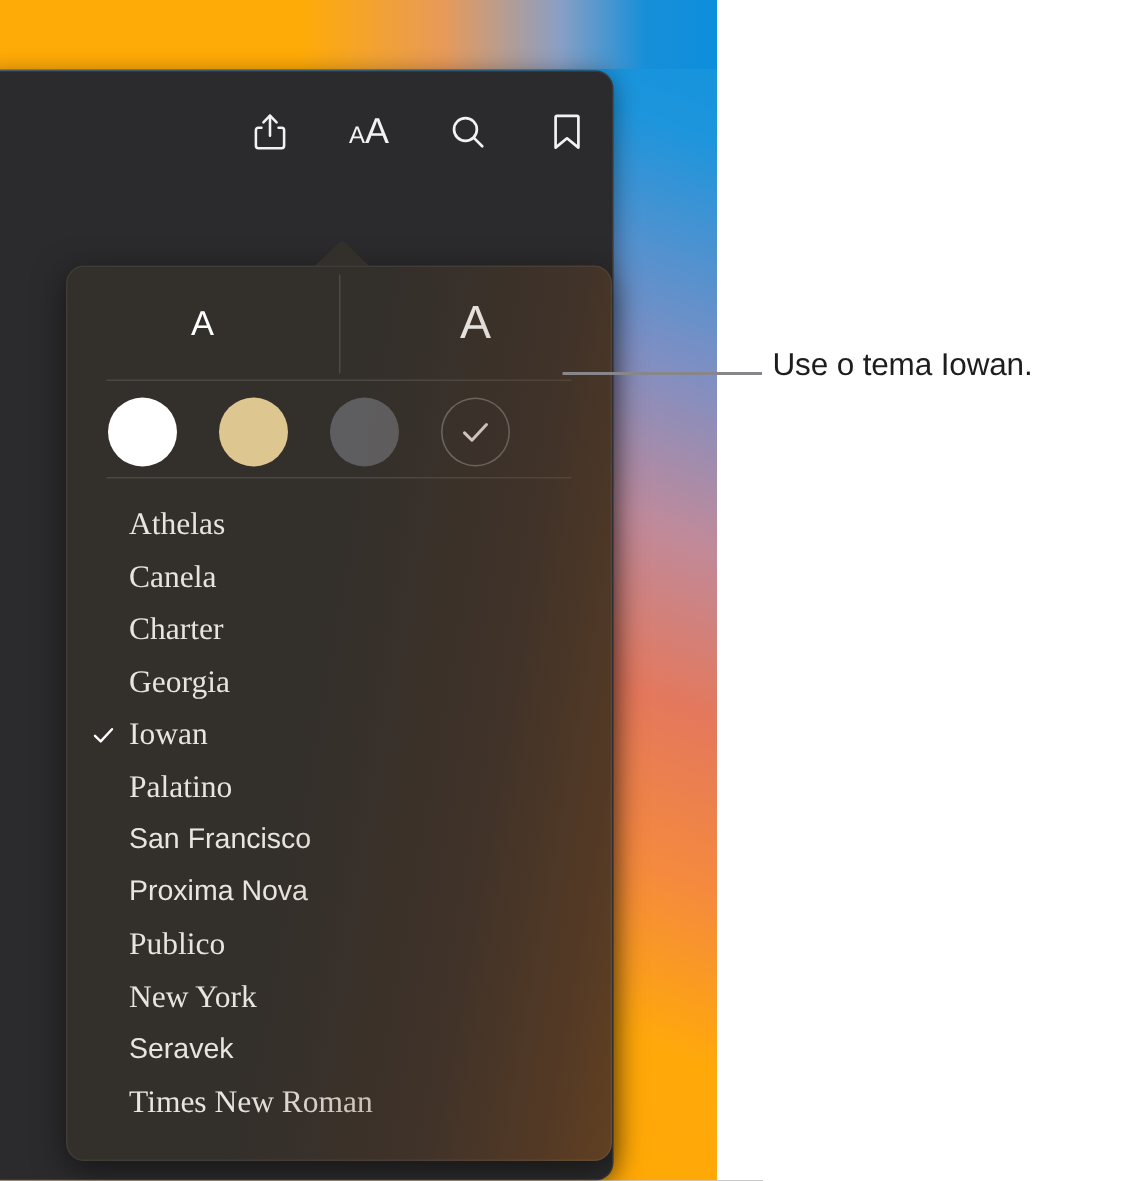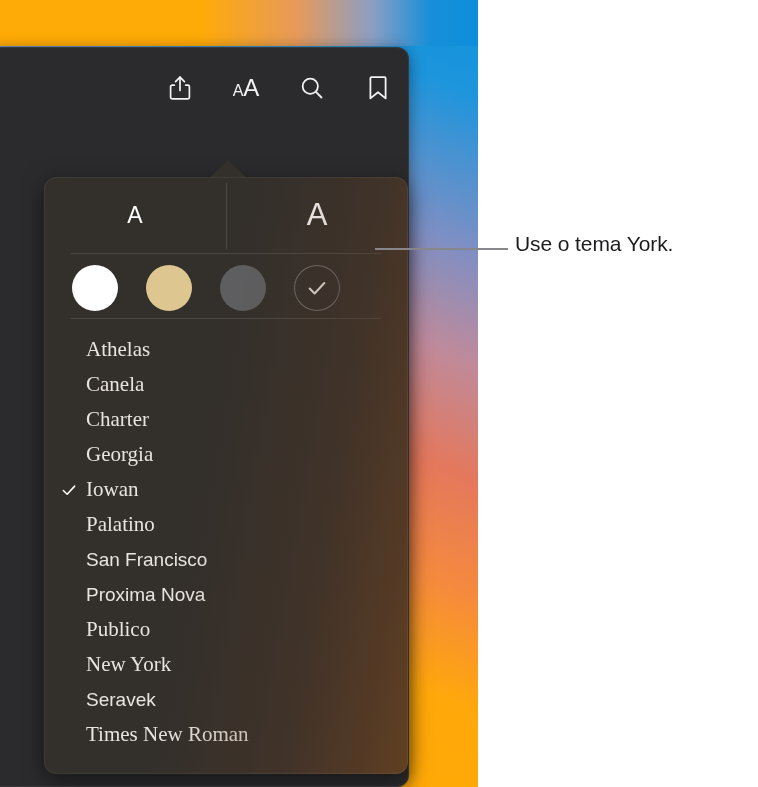--- a/index.html
+++ b/index.html
@@ -392,13 +392,13 @@
       </div>
 
     </div>
 
     <div id="popover-tint"></div>
   </div>
 
 </div>
 
 <div id="callout-line"></div>
-<div id="callout-text">Use o tema York.</div>
+<div id="callout-text">Use o tema Iowan.</div>
 
 </body></html>

